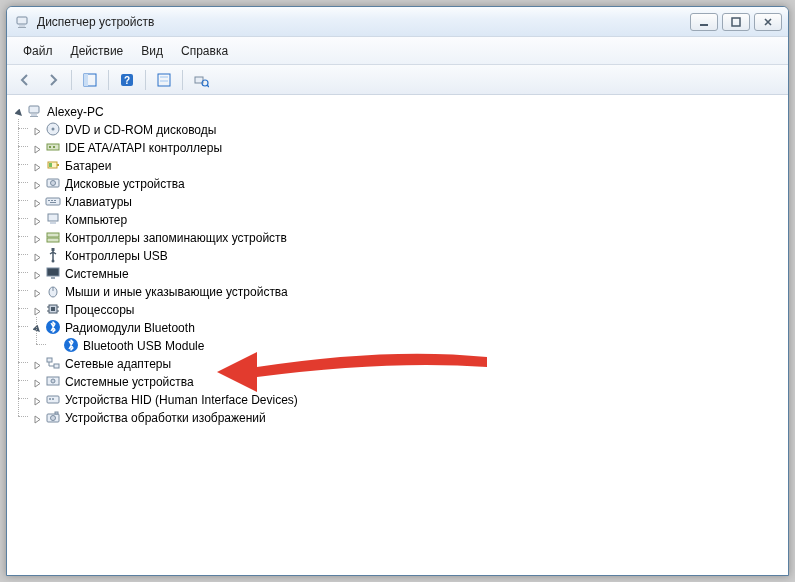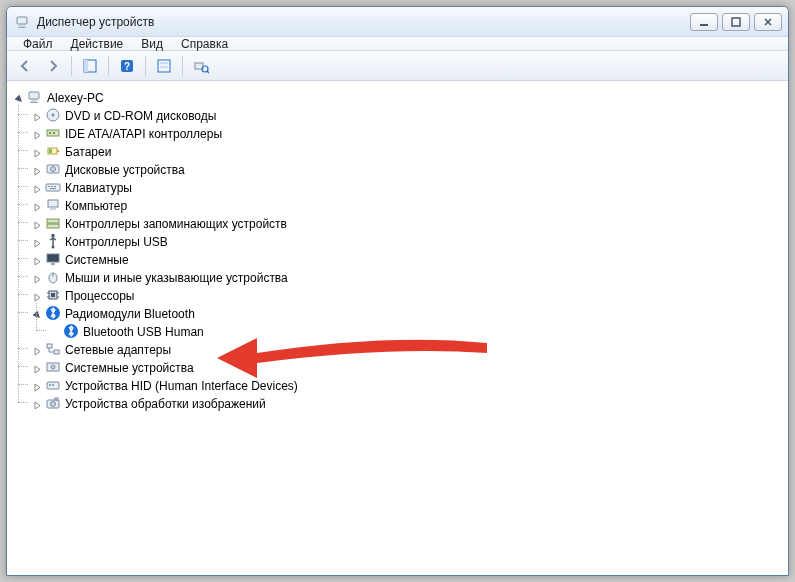--- a/index.html
+++ b/index.html
@@ -42,21 +42,21 @@
   .win-btn {
     width: 28px; height: 18px;
     border: 1px solid #9aa7b5;
     border-radius: 3px;
     background: linear-gradient(to bottom, #fdfdfd, #e6ecf3);
     display: flex; align-items: center; justify-content: center;
     font-size: 11px; color: #4a5a6a;
     cursor: pointer;
   }
   .menubar {
-    height: 14px;
+    height: 28px;
     background: linear-gradient(to bottom, #fbfcfe, #eef3f9);
     display: flex;
     align-items: center;
     padding: 0 8px;
     gap: 2px;
     border-bottom: 1px solid #d3dbe5;
   }
   .menubar .menu-item {
     padding: 2px 8px;
     text-decoration: underline;
@@ -450,21 +450,21 @@
               <ul>
                 <li class="node">
         <div class="row">
           <span class="expander empty"></span>
           <span class="node-icon">
                       <svg width="16" height="16" viewBox="0 0 16 16">
                         <circle cx="8" cy="8" r="7" fill="#1a6fd8"></circle>
                         <path d="M6 4 L10 11 L8 13 L8 3 L10 5 L6 12" stroke="#fff" stroke-width="1.3" fill="none" stroke-linejoin="round"></path>
                       </svg>
                     </span>
-          <span class="node-label">Bluetooth USB Human</span>
+          <span class="node-label">Bluetooth USB Module</span>
         </div>
                 </li>
               </ul>
             </li>
             <li class="node">
     <div class="row">
       <span class="expander">
                   <svg width="9" height="9" viewBox="0 0 9 9">
                     <path d="M2 1 L7 4.5 L2 8 Z" fill="none" stroke="#8a8a8a"></path>
                   </svg>

